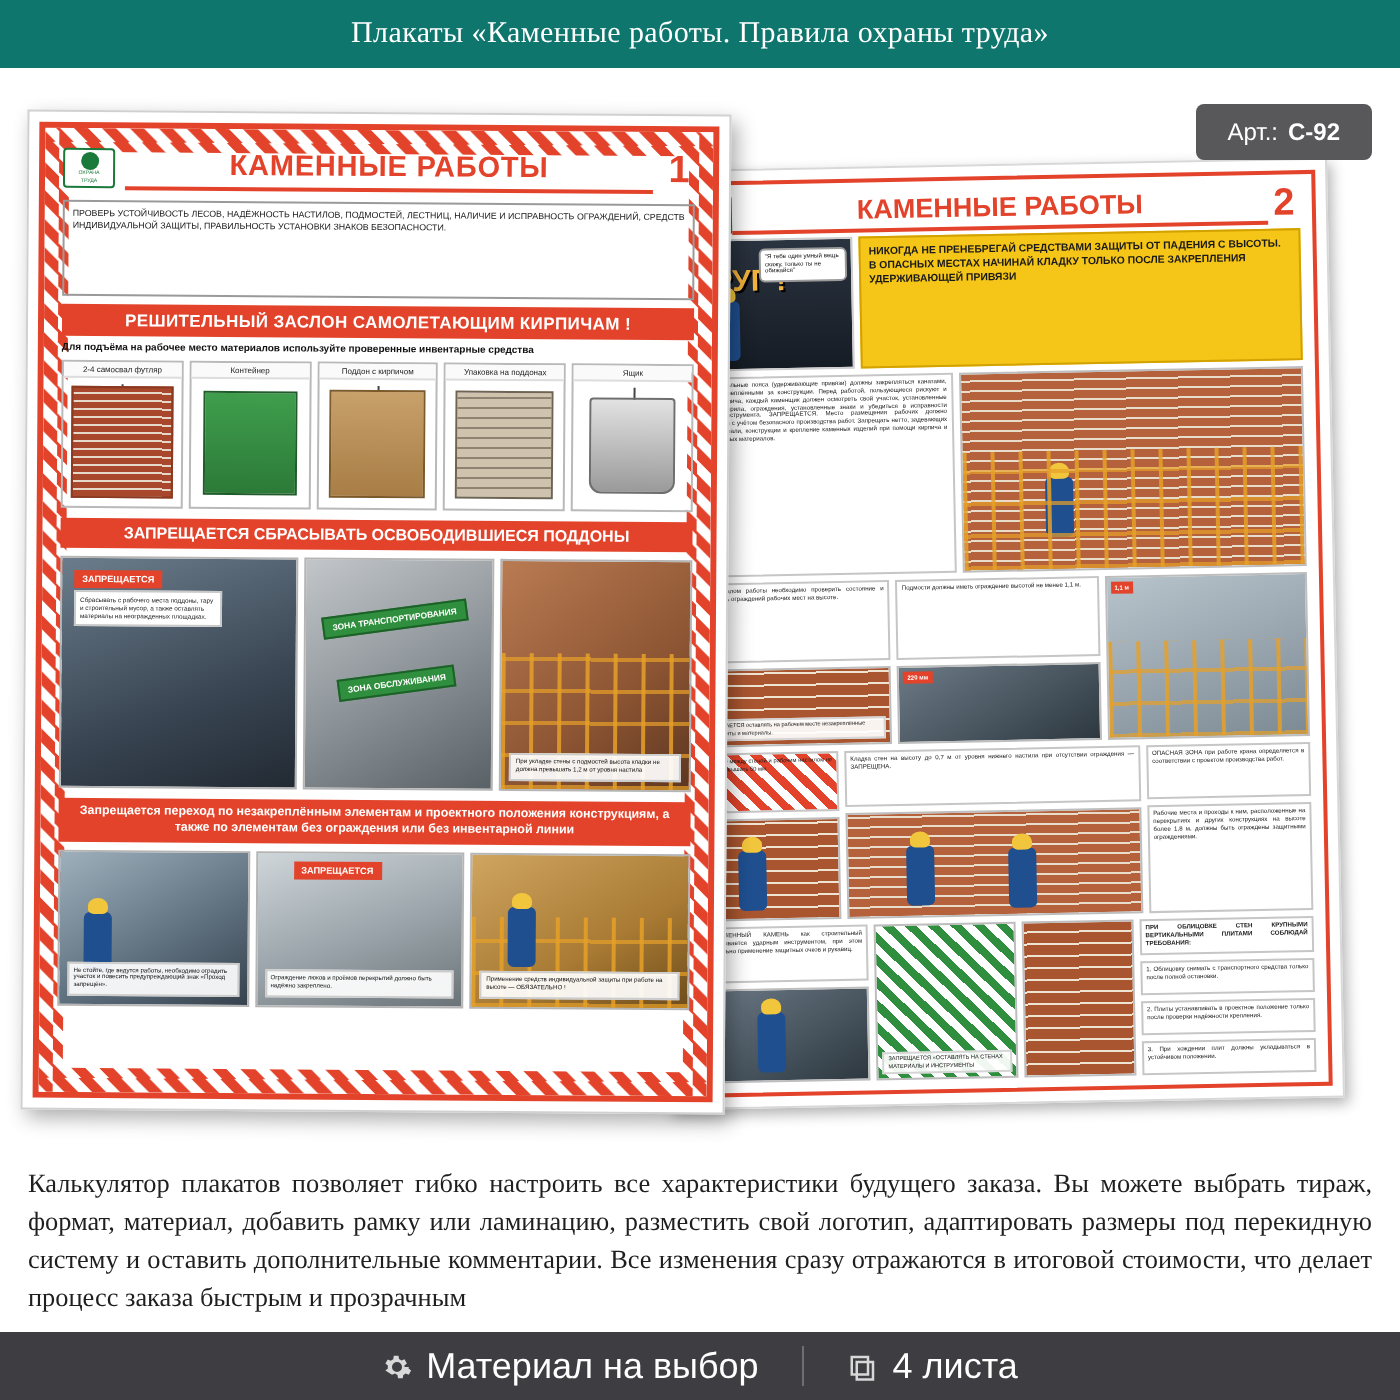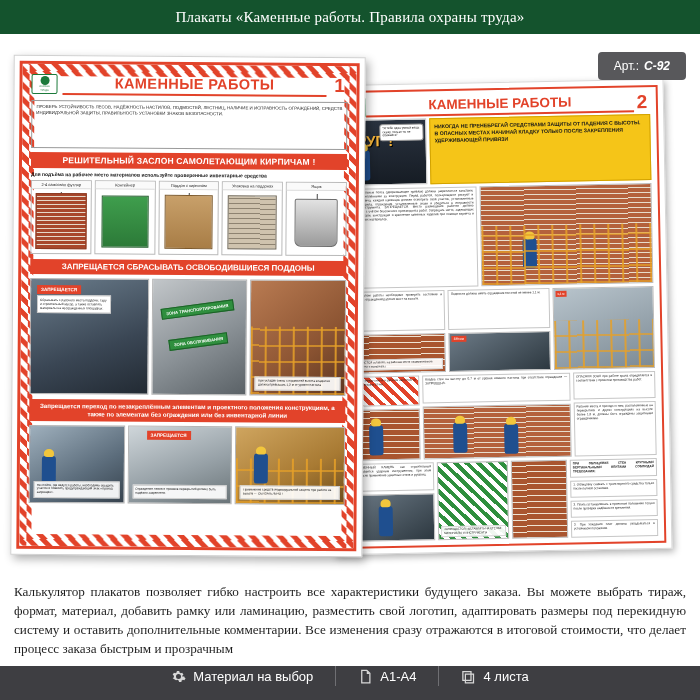--- a/index.html
+++ b/index.html
@@ -12,21 +12,21 @@
   }
   .page {
     position: relative;
     width: 700px; height: 700px;
     background: #ffffff;
   }
   
   .header {
     position: absolute; top: 0; left: 0;
     width: 700px; height: 34px;
-    background: #14532d;
+    background: #0f766e;
     color: #ffffff;
     display: flex; align-items: center; justify-content: center;
   }
   .header-title {
     font-size: 15px;
     letter-spacing: 0.2px;
     font-family: "Liberation Serif", serif;
   }
   
   .stage {
@@ -41,21 +41,21 @@
     position: absolute;
     right: 14px; top: 18px;
     background: #58585b;
     color: #fff;
     border-radius: 4px;
     padding: 7px 16px;
     font-size: 12px;
     display: flex; align-items: center; gap: 5px;
     z-index: 40;
   }
-  .art-badge b { font-weight: bold; font-style: italic; }
+  .art-badge b { font-weight: bold; }
 
   
   .poster2 {
     position: absolute;
     left: 330px; top: 48px;
     width: 338px; height: 470px;
     background: #fff;
     border: 1px solid #d8d8d8;
     box-shadow: 2px 3px 7px rgba(0,0,0,.30);
     transform: rotate(-1.1deg);
@@ -369,23 +369,23 @@
     text-align: justify;
     font-family: "Liberation Serif", serif;
   }
   
   .footer {
     position: absolute;
     left: 0; bottom: 0;
     width: 700px; height: 34px;
     background: #3e3e42;
     color: #ffffff;
-    display: flex; align-items: flex-start; justify-content: center;
+    display: flex; align-items: center; justify-content: center;
     gap: 0;
-    font-size: 13px;
+    font-size: 18px;
   }
   .foot-item {
     display: flex; align-items: center; gap: 7px;
     padding: 0 22px;
     height: 20px;
   }
   .foot-item + .foot-item { border-left: 1px solid #6f6f73; }
   .ficon { display: inline-flex; width: 15px; height: 15px; }
   .ficon svg { width: 15px; height: 15px; fill: #d8d8d8; }
 </style>
@@ -610,29 +610,20 @@
       <span class="ficon">
         <svg viewBox="0 0 24 24">
             <path d="M12 8a4 4 0 100 8 4 4 0 000-8zm9.4 4a7.4 7.4 0 01-.1 1.2l2 1.6-1.9 3.3-2.4-1a7.6 7.6 0 01-2 1.2l-.4 2.6h-3.8l-.4-2.6a7.6 7.6 0 01-2-1.2l-2.4 1L2.7 14.8l2-1.6a7.4 7.4 0 010-2.4l-2-1.6 1.9-3.3 2.4 1a7.6 7.6 0 012-1.2L9.4 3h3.8l.4 2.6a7.6 7.6 0 012 1.2l2.4-1 1.9 3.3-2 1.6c.1.4.1.8.1 1.3z"></path>
           </svg>
       </span>
       <span>Материал на выбор</span>
     </div>
     <div class="foot-item">
       <span class="ficon">
         <svg viewBox="0 0 24 24">
-            <path d="M6 2h8l5 5v15H6z" fill="none" stroke="#d8d8d8" stroke-width="2"></path>
-            <path d="M14 2v6h5"></path>
-          </svg>
-      </span>
-      <span>А1-А4</span>
-    </div>
-    <div class="foot-item">
-      <span class="ficon">
-        <svg viewBox="0 0 24 24">
             <path d="M3 4h13v14H3z" fill="none" stroke="#d8d8d8" stroke-width="2"></path>
             <path d="M7 8h13v14H7z" fill="none" stroke="#d8d8d8" stroke-width="2"></path>
           </svg>
       </span>
       <span>4 листа</span>
     </div>
   </div>
 
 </div>
 

